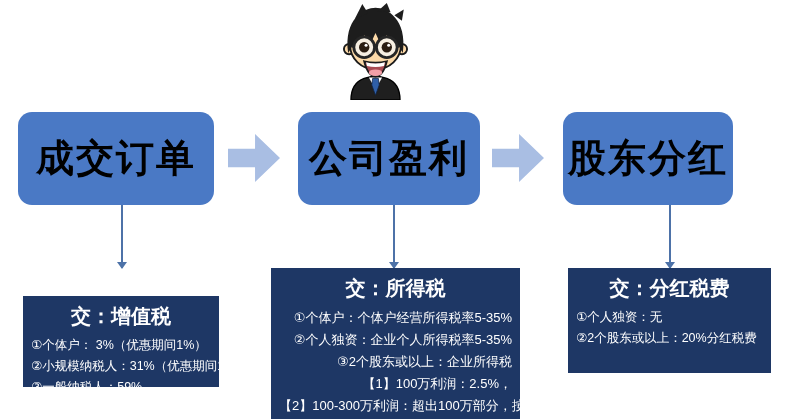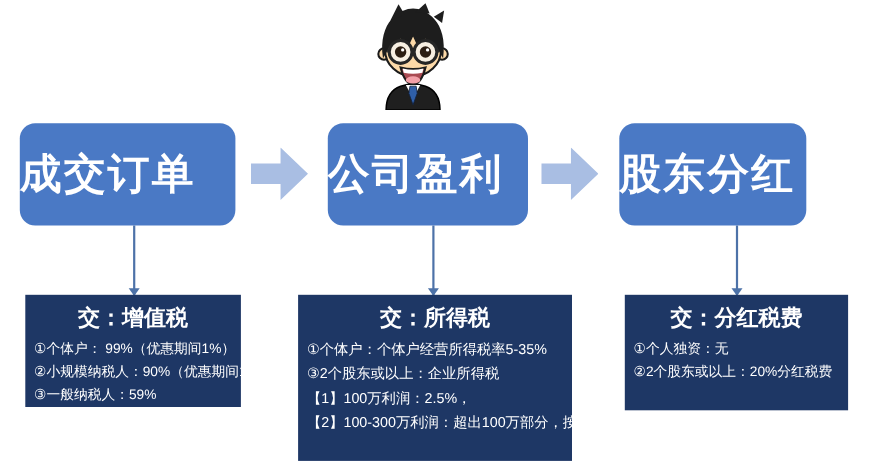--- a/index.html
+++ b/index.html
@@ -3,22 +3,22 @@
 <meta charset="utf-8">
 <style>
   html,body{margin:0;padding:0;background:#ffffff;}
   #stage{
     position:relative;width:808px;height:419px;background:#ffffff;overflow:hidden;
     font-family:"Liberation Sans","DejaVu Sans",sans-serif;
   }
   
   .flow-box{
     position:absolute;top:112px;height:93px;background:#4a79c5;border-radius:14px;
-    color:#ffffff;font-weight:bold;font-size:38px;letter-spacing:2px;
-    display:flex;align-items:center;justify-content:flex-start;white-space:nowrap;
+    color:#000000;font-weight:bold;font-size:38px;letter-spacing:2px;
+    display:flex;align-items:center;justify-content:center;white-space:nowrap;
   }
   .flow-box.b1{left:18px;width:196px;}
   .flow-box.b2{left:298px;width:182px;}
   .flow-box.b3{left:563px;width:170px;}
   .block-arrow{
     position:absolute;top:132px;width:52px;height:52px;background:#a9bee3;
     clip-path:polygon(0 32%,52% 32%,52% 4%,100% 50%,52% 96%,52% 68%,0 68%);
   }
   .block-arrow.a1{left:228px;}
   .block-arrow.a2{left:492px;}
@@ -26,27 +26,27 @@
   .connector{position:absolute;top:205px;height:63px;width:2px;background:#4d72a8;}
   .connector:after{
     content:"";position:absolute;bottom:-1px;left:-4px;
     border:5px solid transparent;border-top:7px solid #4d72a8;border-bottom:none;
   }
   .connector.c1{left:121px;}
   .connector.c2{left:393px;}
   .connector.c3{left:669px;}
   
   .tax-box{position:absolute;top:268px;background:#1e3765;color:#ffffff;}
-  .tax-box.t1{left:23px;width:196px;height:102px;}
+  .tax-box.t1{left:23px;width:196px;height:91px;margin-top:28px;}
   .tax-box.t2{left:271px;width:249px;height:151px;}
   .tax-box.t3{left:568px;width:203px;height:105px;}
   .tax-title{text-align:center;font-weight:bold;font-size:20px;padding-top:7px;white-space:nowrap;}
   .tax-lines{padding:5px 8px 0 8px;}
   .tax-line{font-size:12.5px;line-height:21px;white-space:nowrap;}
-  .t2 .tax-line{font-size:13px;line-height:22px;}
+  .t2 .tax-line{font-size:13px;line-height:22px;text-align:right;}
   
   .avatar{position:absolute;left:328px;top:2px;width:95px;height:98px;}
 </style>
 </head>
 <body>
 
 <div id="stage">
 
   <svg class="avatar" viewBox="0 0 100 104">
 
@@ -91,30 +91,31 @@
     <span>股东分红</span>
   </div>
 
   <div class="connector c1"></div>
   <div class="connector c2"></div>
   <div class="connector c3"></div>
 
   <div class="tax-box t1">
     <div class="tax-title">交：增值税</div>
     <div class="tax-lines">
-      <div class="tax-line">①个体户： 99%（优惠期间1%）</div>
-      <div class="tax-line">②小规模纳税人：90%（优惠期间1%）</div>
+      <div class="tax-line">①个体户： 3%（优惠期间1%）</div>
+      <div class="tax-line">②小规模纳税人：31%（优惠期间1%）</div>
       <div class="tax-line">③一般纳税人：59%</div>
     </div>
   </div>
 
   <div class="tax-box t2">
     <div class="tax-title">交：所得税</div>
     <div class="tax-lines">
       <div class="tax-line">①个体户：个体户经营所得税率5-35%</div>
+      <div class="tax-line">②个人独资：企业个人所得税率5-35%</div>
       <div class="tax-line">③2个股东或以上：企业所得税</div>
       <div class="tax-line">【1】100万利润：2.5%，</div>
       <div class="tax-line">【2】100-300万利润：超出100万部分，按10%</div>
     </div>
   </div>
 
   <div class="tax-box t3">
     <div class="tax-title">交：分红税费</div>
     <div class="tax-lines">
       <div class="tax-line">①个人独资：无</div>

